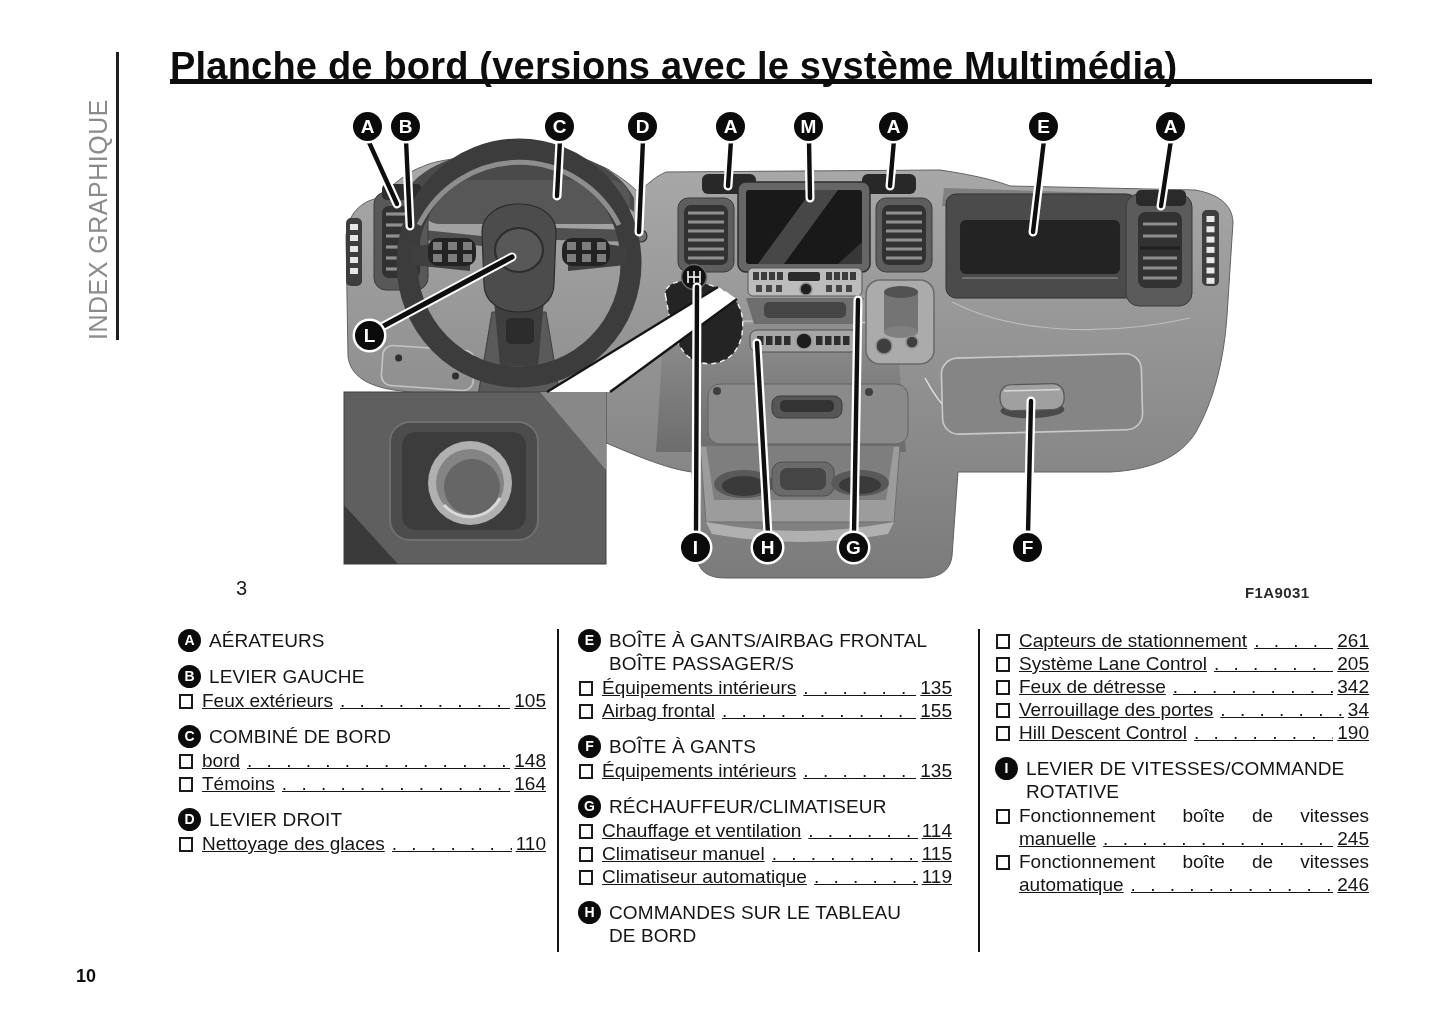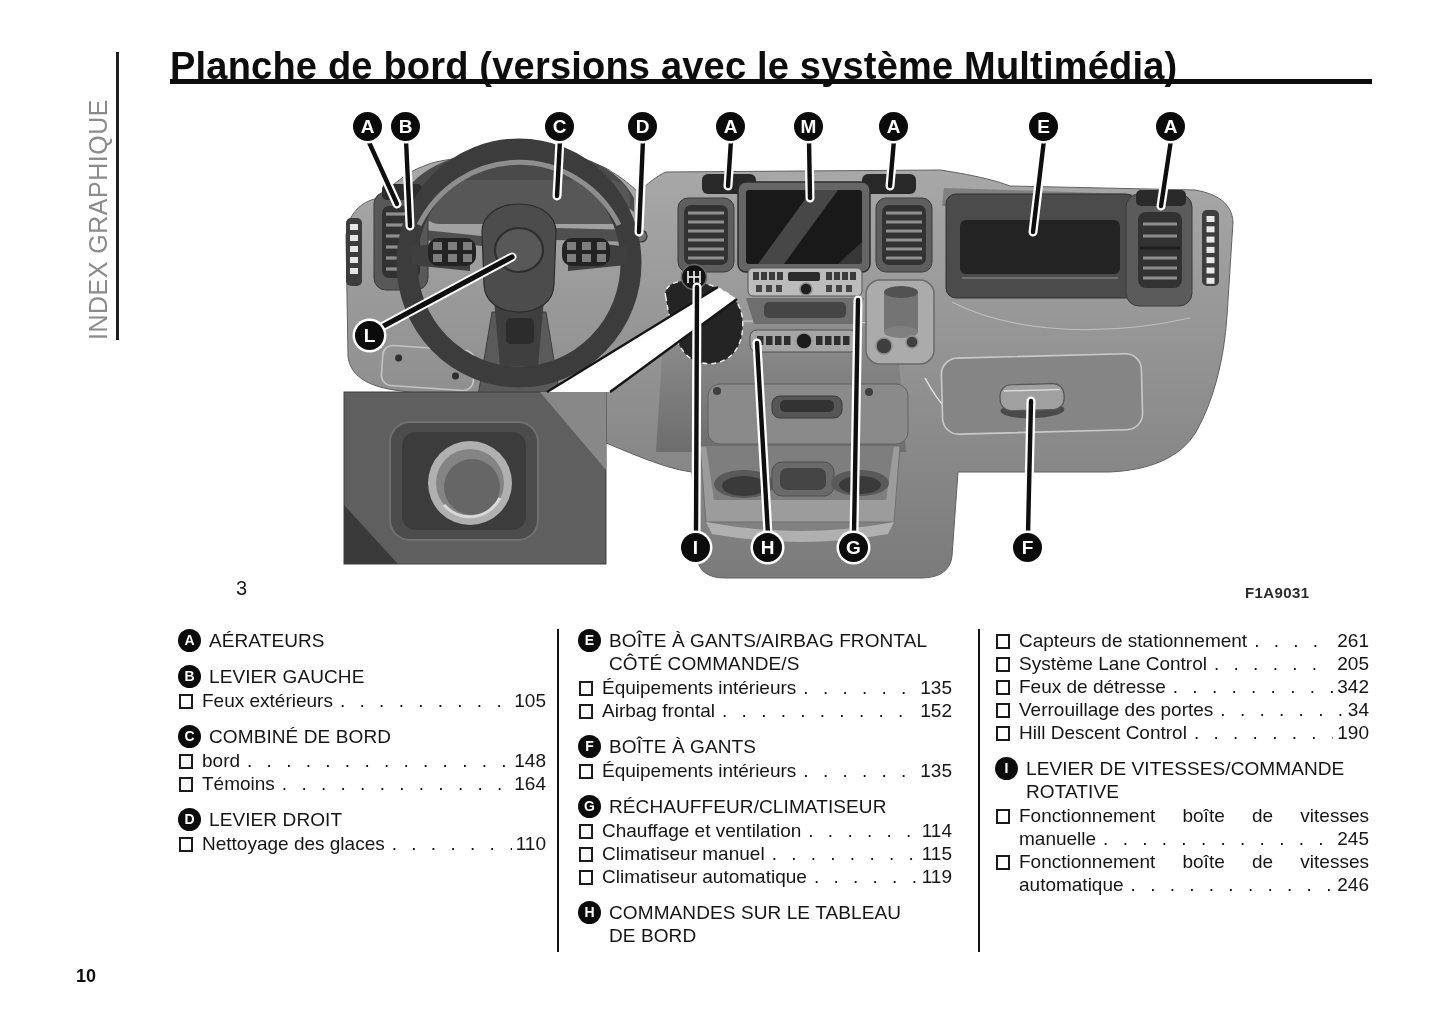--- a/index.html
+++ b/index.html
@@ -45,21 +45,21 @@
     flex:0 0 auto;width:23px;height:23px;border-radius:50%;background:#0b0b0b;color:#fff;
     font-weight:bold;font-size:14px;line-height:23px;text-align:center;margin:0 8px 0 0;
   }
   .stitle{letter-spacing:.1px;}
   .entry{display:flex;align-items:flex-start;}
   .sq{
     flex:0 0 auto;width:10px;height:11px;border:2.5px solid #1a1a1a;
     margin:5px 9px 0 1px;background:#fff;
   }
   .ebody{flex:1 1 auto;min-width:0;}
-  .eline{display:flex;align-items:center;}
+  .eline{display:flex;align-items:center;text-decoration:underline;}
   .elabel{white-space:nowrap;}
   .dots{flex:1 1 auto;overflow:hidden;white-space:nowrap;margin:0 4px 0 7px;}
   .dots::after{content:". . . . . . . . . . . . . . . . . . . . . . . . . . . . . . . .";letter-spacing:4.5px;}
   .pg{white-space:nowrap;}
   .jl{text-align:justify;text-align-last:justify;}
 
   
   .page-num{left:76px;top:966px;font-size:18px;font-weight:bold;color:#0d0d0d;}
 
   svg{position:absolute;left:330px;top:95px;z-index:1;}
@@ -462,36 +462,36 @@
         </div>
     </div>
   </div>
 
   <div class="vdiv"></div>
 
   <div class="icol c2">
     <div class="section">
       <div class="shead">
           <span class="badge">E</span>
-        <span class="stitle"><span>BOÎTE À GANTS/AIRBAG FRONTAL</span><br><span>CÔTÉ COMMANDE/S</span></span>
+        <span class="stitle"><span>BOÎTE À GANTS/AIRBAG FRONTAL</span><br><span>BOÎTE PASSAGER/S</span></span>
         </div>
       <div class="entry">
           <span class="sq"></span>
         <div class="ebody eline">
             <span class="elabel">Équipements intérieurs</span>
             <span class="dots"></span>
             <span class="pg">135</span>
           </div>
         </div>
       <div class="entry">
           <span class="sq"></span>
         <div class="ebody eline">
             <span class="elabel">Airbag frontal</span>
             <span class="dots"></span>
-            <span class="pg">152</span>
+            <span class="pg">155</span>
           </div>
         </div>
     </div>
     <div class="section">
       <div class="shead">
           <span class="badge">F</span>
           <span class="stitle">BOÎTE À GANTS</span>
         </div>
       <div class="entry">
           <span class="sq"></span>

